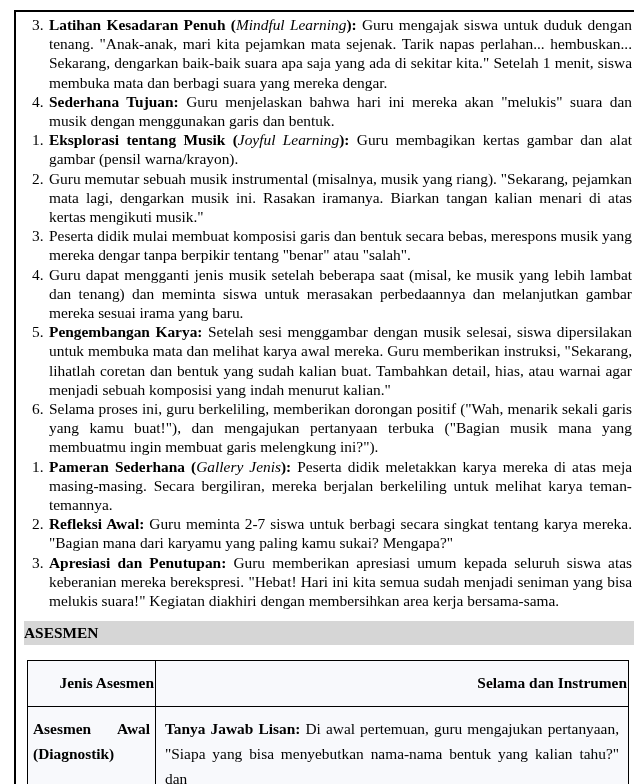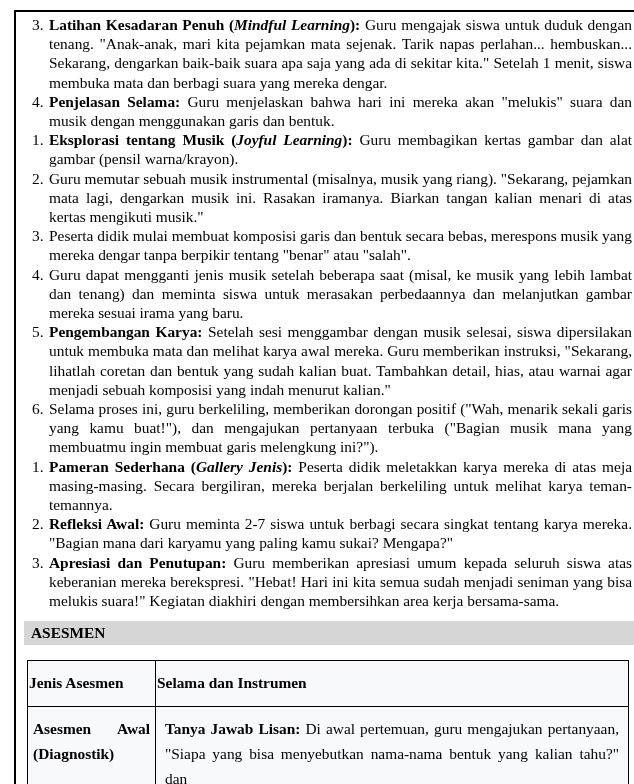--- a/index.html
+++ b/index.html
@@ -12,61 +12,61 @@
   .content{
     position:absolute;left:16px;top:12px;right:0;
     padding:3px 2px 0 5px;
     font-size:15.4px;line-height:19.2px;
   }
   .li{display:flex;}
   .li .num{flex:none;margin-left:11px;width:17px;}
   .li .litext{flex:1;text-align:justify;}
   .section-heading{font-weight:700;margin:7px 0 1px 0;}
   .run-b{font-weight:700;}
-  .run-bi{font-weight:700;font-style:italic;}
+  .run-bi{font-weight:400;font-style:italic;}
   .run-n{font-weight:400;}
   .banner{
     background:var(--banner-bg,#d6d6d6);
     font-weight:700;
     margin:11px -2px 0 3px;
-    padding:2px 0 2px 7px;
+    padding:2px 0 2px 0;
   }
   .asesmen-table{
     border-collapse:collapse;table-layout:fixed;
     width:601px;margin:15px 0 0 6px;
     font-size:15.4px;
   }
   .asesmen-table th,.asesmen-table td{
     border:1.6px solid var(--border,#000);
     background:var(--cell-bg,#f8f9fc);
   }
   .col-jenis{width:128px;}
   .col-teknik{width:473px;}
-  .asesmen-table th{height:43px;text-align:left;vertical-align:middle;font-weight:700;}
+  .asesmen-table th{height:43px;text-align:right;vertical-align:middle;font-weight:700;}
   .asesmen-table td{vertical-align:top;height:70px;line-height:25px;padding:9px 9px 0 9px;}
   td.jenis{text-align:justify;padding-left:5px;padding-right:5px;}
   td.teknik{text-align:justify;text-align-last:justify;}
 </style>
 </head>
 <body>
 
 <div class="page">
   <div class="page-left-border"></div>
   <div class="page-top-border"></div>
 
   <div class="content">
 
     <div class="list">
       <div class="li">
         <span class="num">3.</span>
         <div class="litext"><span class="run-b">Latihan Kesadaran Penuh (</span><span class="run-bi">Mindful Learning</span><span class="run-b">):</span><span class="run-n"> Guru mengajak siswa untuk duduk dengan tenang. "Anak-anak, mari kita pejamkan mata sejenak. Tarik napas perlahan... hembuskan... Sekarang, dengarkan baik-baik suara apa saja yang ada di sekitar kita." Setelah 1 menit, siswa membuka mata dan berbagi suara yang mereka dengar.</span></div>
       </div>
       <div class="li">
         <span class="num">4.</span>
-        <div class="litext"><span class="run-b">Penjelasan Selama:</span><span class="run-n"> Guru menjelaskan bahwa hari ini mereka akan "melukis" suara dan musik dengan menggunakan garis dan bentuk.</span></div>
+        <div class="litext"><span class="run-b">Sederhana Tujuan:</span><span class="run-n"> Guru menjelaskan bahwa hari ini mereka akan "melukis" suara dan musik dengan menggunakan garis dan bentuk.</span></div>
       </div>
     </div>
 
 
     <div class="list">
       <div class="li">
         <span class="num">1.</span>
         <div class="litext"><span class="run-b">Eksplorasi tentang Musik (</span><span class="run-bi">Joyful Learning</span><span class="run-b">):</span><span class="run-n"> Guru membagikan kertas gambar dan alat gambar (pensil warna/krayon).</span></div>
       </div>
       <div class="li">

